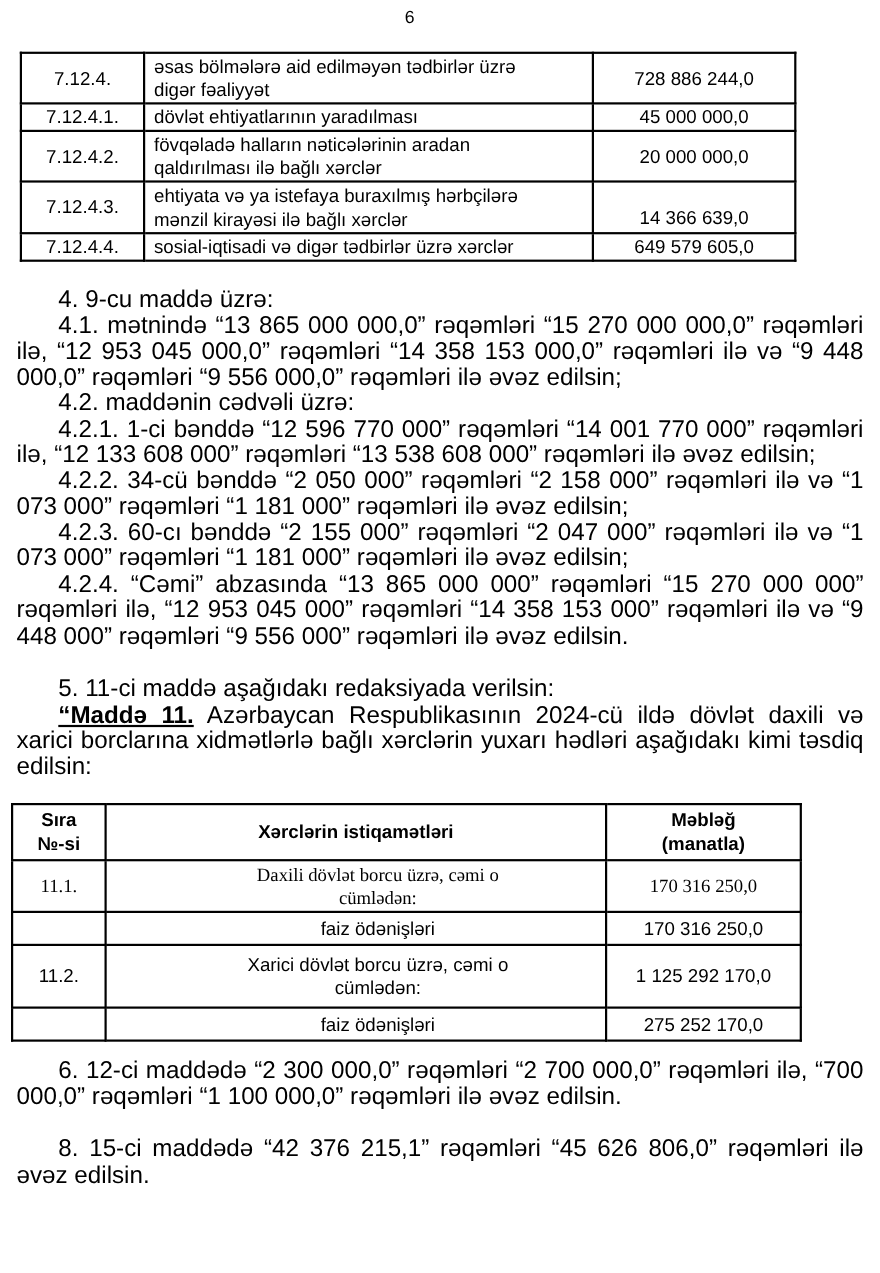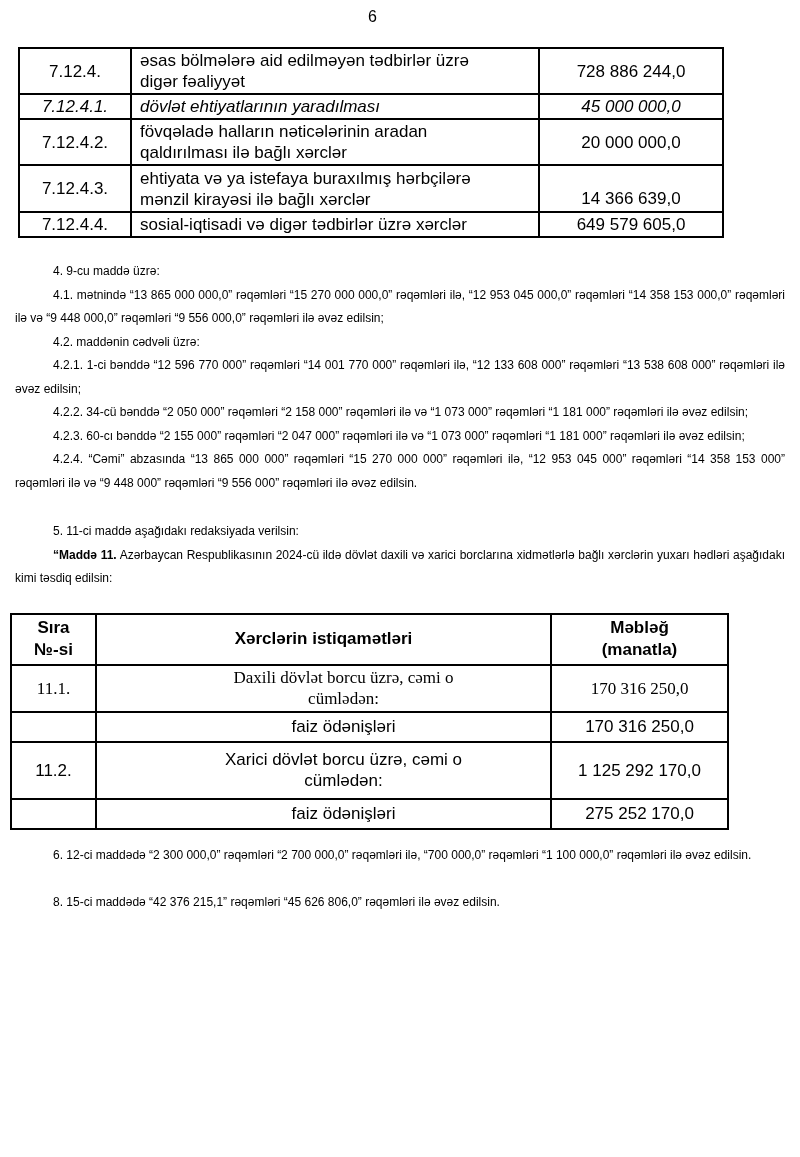--- a/index.html
+++ b/index.html
@@ -27,39 +27,39 @@
   }
   .pre { white-space: pre-line; }
 
   
   .t1 { margin: 21px 0 0 3px; width: 704px; }
   .t1 .code { text-align: center; vertical-align: middle; }
   .t1 .desc { text-align: left; vertical-align: middle; }
   .t1 .amt  { text-align: center; vertical-align: middle; }
   .t1 .vbottom { vertical-align: bottom; padding-bottom: 2px; }
   .t1 .r1 { height: 43px; }
-  .t1 .r2 { height: 25px; font-style: italic; }
+  .t1 .r2 { height: 25px; }
   .t1 .r3 { height: 46px; }
   .t1 .r4 { height: 47px; }
   .t1 .r5 { height: 24px; }
 
   
   .para {
-    font-size: 12px;
+    font-size: 22px;
     line-height: 23.5px;
     text-align: justify;
     text-indent: 38px;
     margin: 0;
   }
   .mt22 { margin-top: 22px; }
   .mt25 { margin-top: 25px; }
   .mt26 { margin-top: 14px; }
   .mt18 { margin-top: 18px; }
   .mt24 { margin-top: 24px; }
-  .bold { font-weight: bold; }
+  .bold { font-weight: bold; text-decoration: underline; }
 
   
   .t2 { margin: 22px 0 0 -5px; width: 717px; }
   .t2 th { font-weight: bold; text-align: center; vertical-align: middle; line-height: 22px; }
   .t2 .no   { text-align: center; vertical-align: middle; }
   .t2 .desc { text-align: center; vertical-align: middle; padding-left: 48px; }
   .t2 .amt  { text-align: center; vertical-align: middle; }
   .t2 .hrow { height: 51px; }
   .t2 .r1 { height: 47px; font-family: Liberation Serif, serif; }
   .t2 .r2 { height: 30px; }

